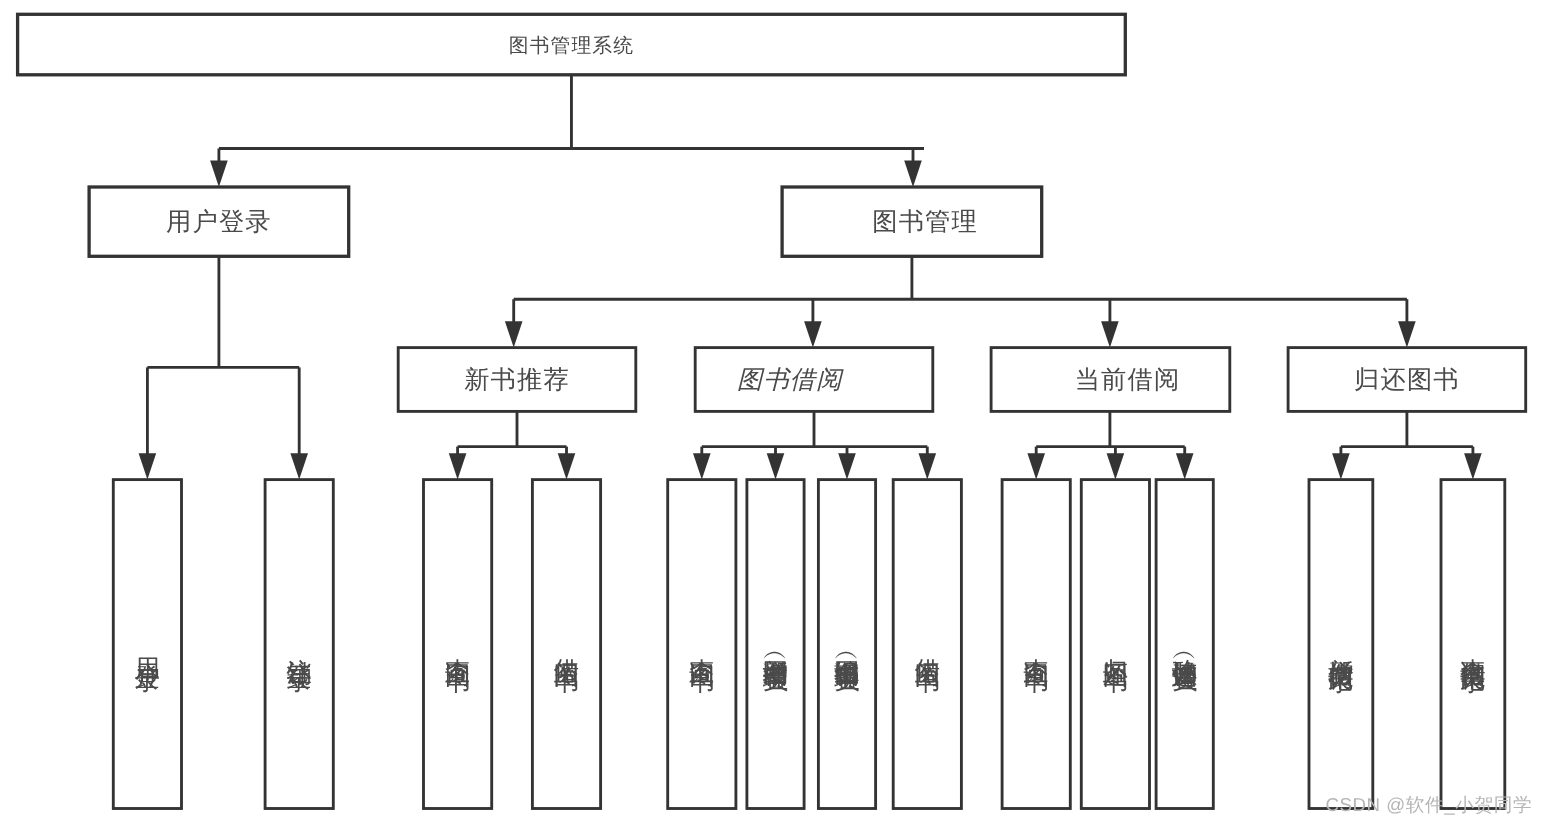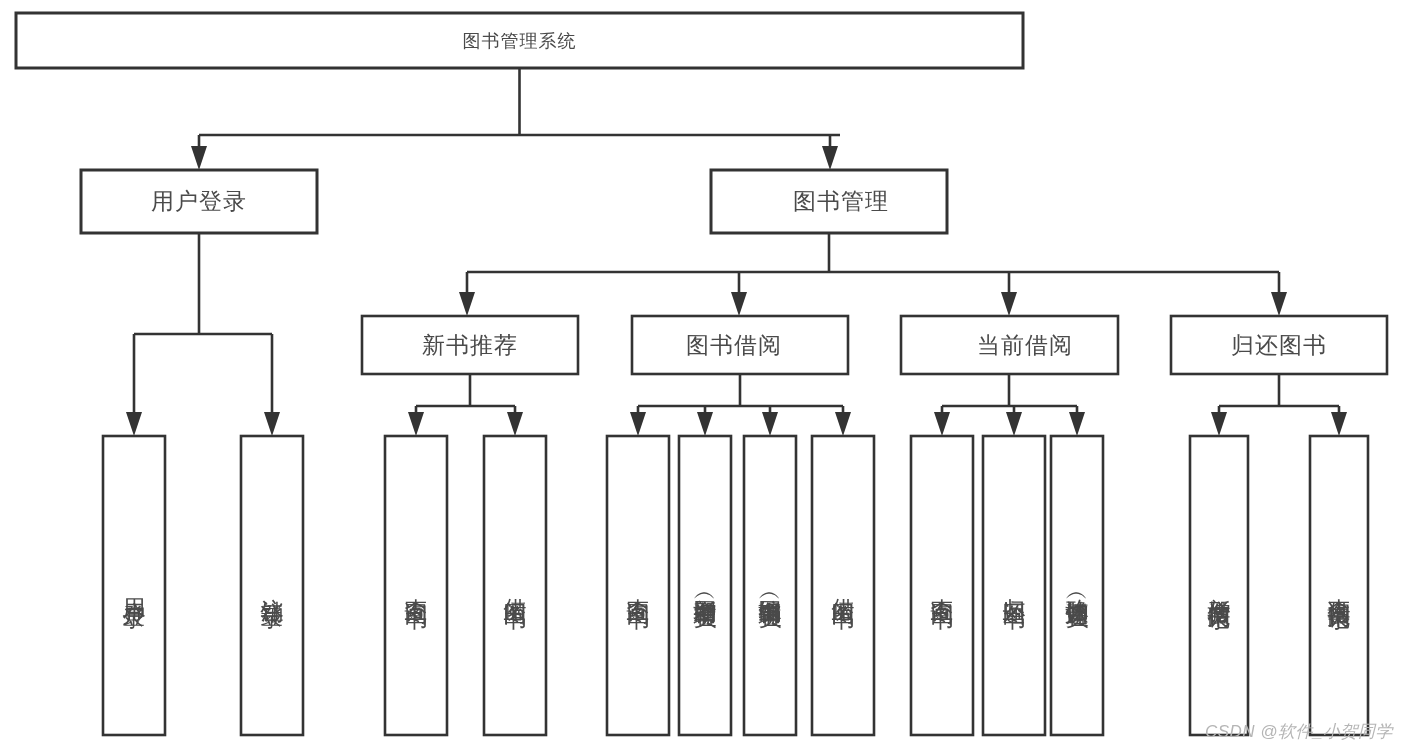--- a/index.html
+++ b/index.html
@@ -70,21 +70,20 @@
     pointer-events: none;
   }
   .watermark {
     position: absolute;
     right: 12px;
     bottom: 4px;
     font-size: 17px;
     color: #b5b5b5;
     white-space: nowrap;
     letter-spacing: 0.5px;
-    font-style: italic;
   }
 </style>
 </head>
 <body>
 
 <div id="diagram-root">
 
   <svg id="flow-svg" viewBox="0 0 1405 747">
 
     <g>
@@ -184,21 +183,21 @@
     <rect class="node-rect-thin" x="1190" y="436" width="58" height="299"></rect>
     <rect class="node-rect-thin" x="1310" y="436" width="58" height="299"></rect>
   </svg>
 
   <div class="node-label-h" style="left:16px; top:13px; width:1007px; height:55px; font-size:18px;">图书管理系统</div>
 
   <div class="node-label-h" style="left:81px; top:170px; width:236px; height:63px;">用户登录</div>
   <div class="node-label-h" style="left:711px; top:170px; width:236px; height:63px;margin-left:12px;">图书管理</div>
 
   <div class="node-label-h" style="left:362px; top:316px; width:216px; height:58px;text-align:right;">新书推荐</div>
-  <div class="node-label-h" style="left:648px; top:316px; width:172px; height:58px;">图书借阅</div>
+  <div class="node-label-h" style="left:632px; top:316px; width:172px; height:58px;font-style:italic;">图书借阅</div>
   <div class="node-label-h" style="left:901px; top:316px; width:248px; height:58px;">当前借阅</div>
   <div class="node-label-h" style="left:1171px; top:316px; width:216px; height:58px;">归还图书</div>
 
   <div class="node-label-v" style="left:103px; top:436px; width:62px; height:299px;">用户登录</div>
   <div class="node-label-v" style="left:241px; top:436px; width:62px; height:299px;">注销登录</div>
   <div class="node-label-v" style="left:385px; top:436px; width:62px; height:299px;">查询图书</div>
   <div class="node-label-v" style="left:484px; top:436px; width:62px; height:299px;">借阅图书</div>
   <div class="node-label-v" style="left:607px; top:436px; width:62px; height:299px;">查询图书</div>
   <div class="node-label-v" style="left:679px; top:436px; width:52px; height:299px; letter-spacing:1px;">新增图书（管理员）</div>
   <div class="node-label-v" style="left:744px; top:436px; width:52px; height:299px; letter-spacing:1px;">编辑图书（管理员）</div>

